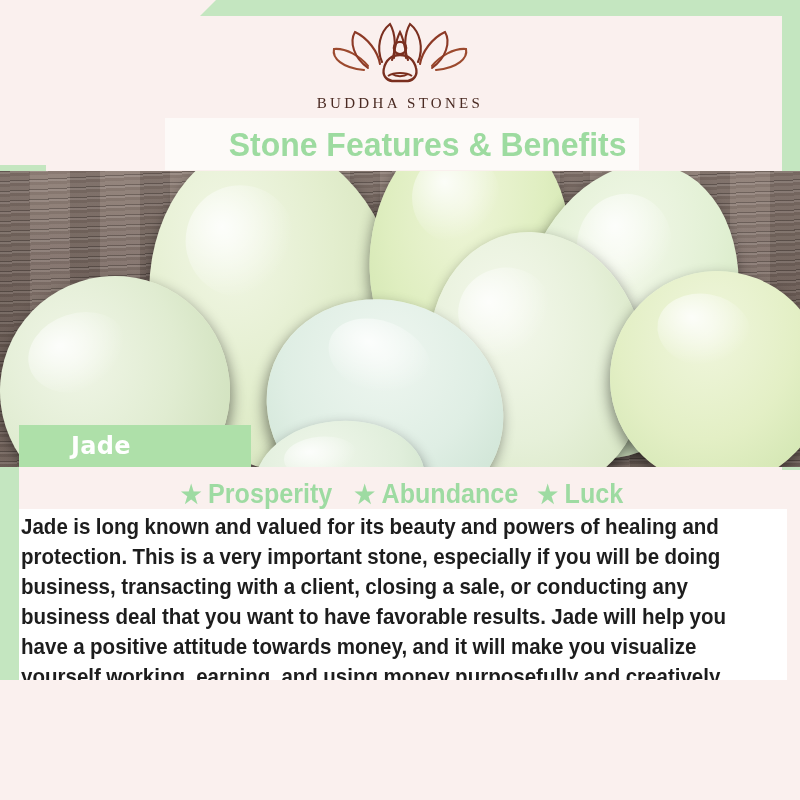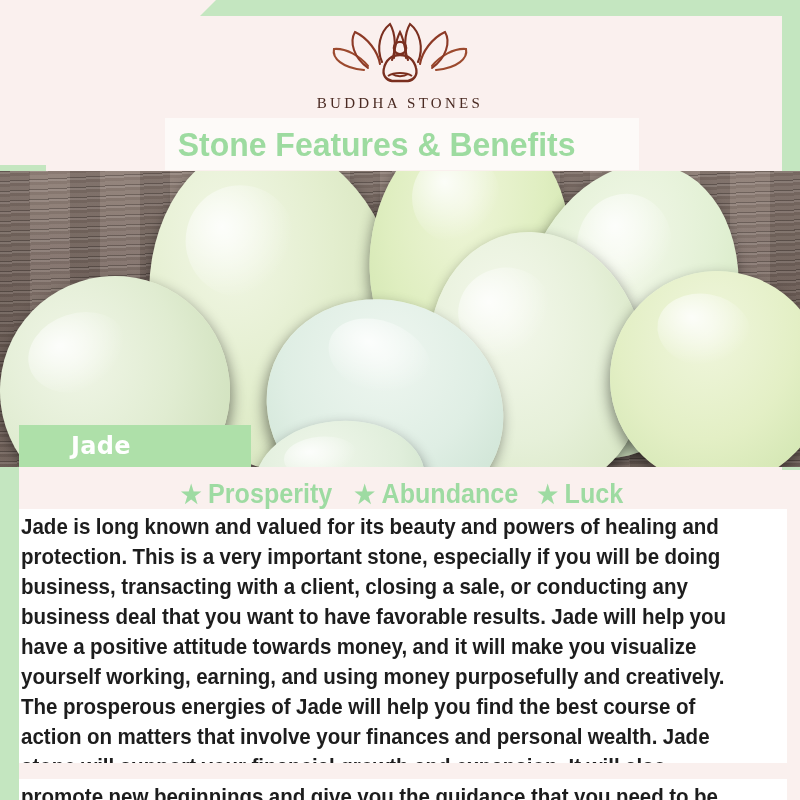--- a/index.html
+++ b/index.html
@@ -4,21 +4,21 @@
 <style>
   html,body{margin:0;padding:0;}
   body{
     width:800px;height:800px;
     background:#faf0ee;
     font-family:"Liberation Sans", sans-serif;
     overflow:hidden;
   }
   .page{
     position:relative;
-    width:800px;height:800px;
+    width:800px;height:680px;
     background:#faf0ee;
     overflow:hidden;
   }
 
   
   .green-top{
     position:absolute;left:0;top:0;width:800px;height:16px;
     background:#c4e6c0;
     clip-path:polygon(216px 0, 800px 0, 800px 16px, 200px 16px);
   }
@@ -50,21 +50,21 @@
     margin-top:5px;
     font-family:"Liberation Serif", serif;
     font-size:15px;letter-spacing:3.3px;color:#4a2a22;
     font-weight:400;
   }
 
   
   .title-banner{
     position:absolute;left:165px;top:118px;width:474px;height:52px;
     background:#fdfaf8;
-    display:flex;align-items:center;justify-content:flex-start;
+    display:flex;align-items:center;justify-content:flex-end;
   }
   .title-text{
     font-family:"Liberation Sans Narrow","Liberation Sans", sans-serif;
     font-weight:bold;
     font-size:34px;
     color:#9ddba0;
     letter-spacing:0px;
     transform:scaleX(0.94);
     white-space:nowrap;
   }

